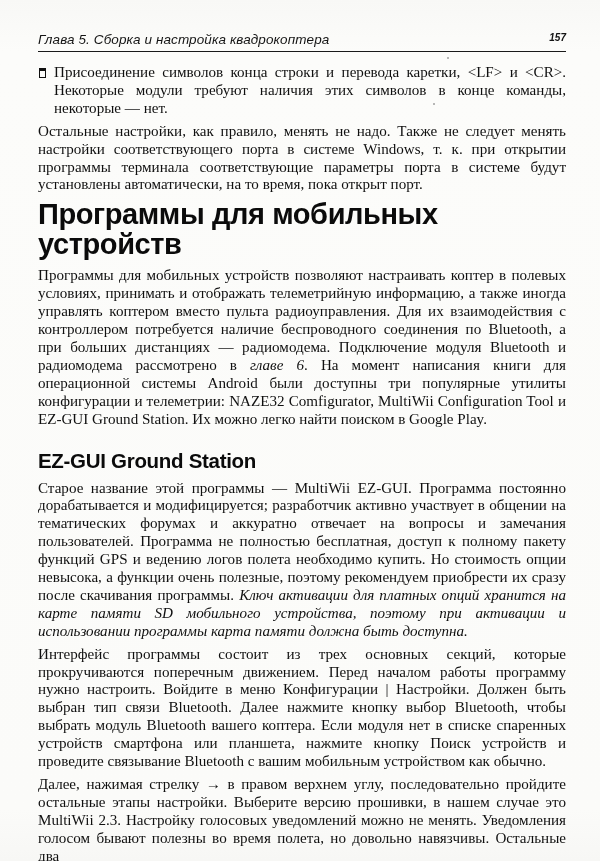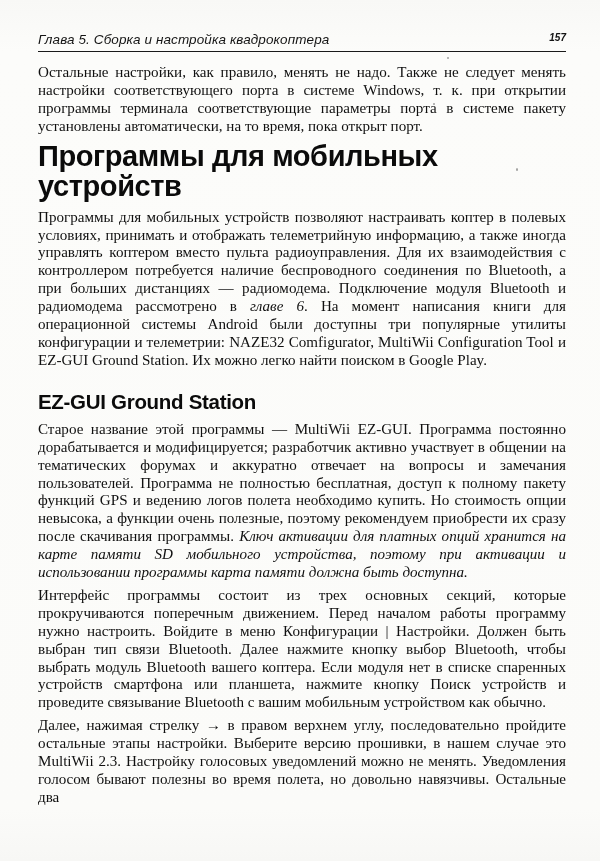--- a/index.html
+++ b/index.html
@@ -39,23 +39,27 @@
   <span class="speck speck-3"></span>
 
   <div class="content">
 
     <div class="running-header">
       <span class="chapter-title">Глава 5. Сборка и настройка квадрокоптера</span>
       <span class="page-number">157</span>
     </div>
 
     <div class="body-text bullet-list">
+      <div class="bullet">
+        <span class="bullet-icon"></span>
+        <div><span>Присоединение символов конца строки и перевода каретки, &lt;LF&gt; и &lt;CR&gt;. Некоторые модули требуют наличия этих символов в конце команды, некоторые — нет.</span></div>
+      </div>
     </div>
 
-    <div class="body-text para"><span>Остальные настройки, как правило, менять не надо. Также не следует менять настройки соответствующего порта в системе Windows, т. к. при открытии программы терминала соответствующие параметры порта в системе пакету установлены автоматически, на то время, пока открыт порт.</span></div>
+    <div class="body-text para"><span>Остальные настройки, как правило, менять не надо. Также не следует менять настройки соответствующего порта в системе Windows, т. к. при открытии программы терминала соответствующие параметры порта в системе будут установлены автоматически, на то время, пока открыт порт.</span></div>
 
     <div class="h1">Программы для мобильных устройств</div>
 
     <div class="body-text para"><span>Программы для мобильных устройств позволяют настраивать коптер в полевых условиях, принимать и отображать телеметрийную информацию, а также иногда управлять коптером вместо пульта радиоуправления. Для их взаимодействия с контроллером потребуется наличие беспроводного соединения по Bluetooth, а при больших дистанциях — радиомодема. Подключение модуля Bluetooth и радиомодема рассмотрено в </span><span class="seg-italic">главе 6</span><span>. На момент написания книги для операционной системы Android были доступны три популярные утилиты конфигурации и телеметрии: NAZE32 Comfigurator, MultiWii Configuration Tool и EZ-GUI Ground Station. Их можно легко найти поиском в Google Play.</span></div>
 
     <div class="h2">EZ-GUI Ground Station</div>
 
     <div class="body-text para"><span>Старое название этой программы — MultiWii EZ-GUI. Программа постоянно дорабатывается и модифицируется; разработчик активно участвует в общении на тематических форумах и аккуратно отвечает на вопросы и замечания пользователей. Программа не полностью бесплатная, доступ к полному пакету функций GPS и ведению логов полета необходимо купить. Но стоимость опции невысока, а функции очень полезные, поэтому рекомендуем приобрести их сразу после скачивания программы. </span><span class="seg-italic">Ключ активации для платных опций хранится на карте памяти SD мобильного устройства, поэтому при активации и использовании программы карта памяти должна быть доступна.</span></div>
 
     <div class="body-text para"><span>Интерфейс программы состоит из трех основных секций, которые прокручиваются поперечным движением. Перед началом работы программу нужно настроить. Войдите в меню </span><span class="seg-bold">Конфигурации | Настройки</span><span>. Должен быть выбран тип связи Bluetooth. Далее нажмите кнопку </span><span class="seg-bold">выбор Bluetooth</span><span>, чтобы выбрать модуль Bluetooth вашего коптера. Если модуля нет в списке спаренных устройств смартфона или планшета, нажмите кнопку </span><span class="seg-bold">Поиск устройств</span><span> и проведите связывание Bluetooth с вашим мобильным устройством как обычно.</span></div>

